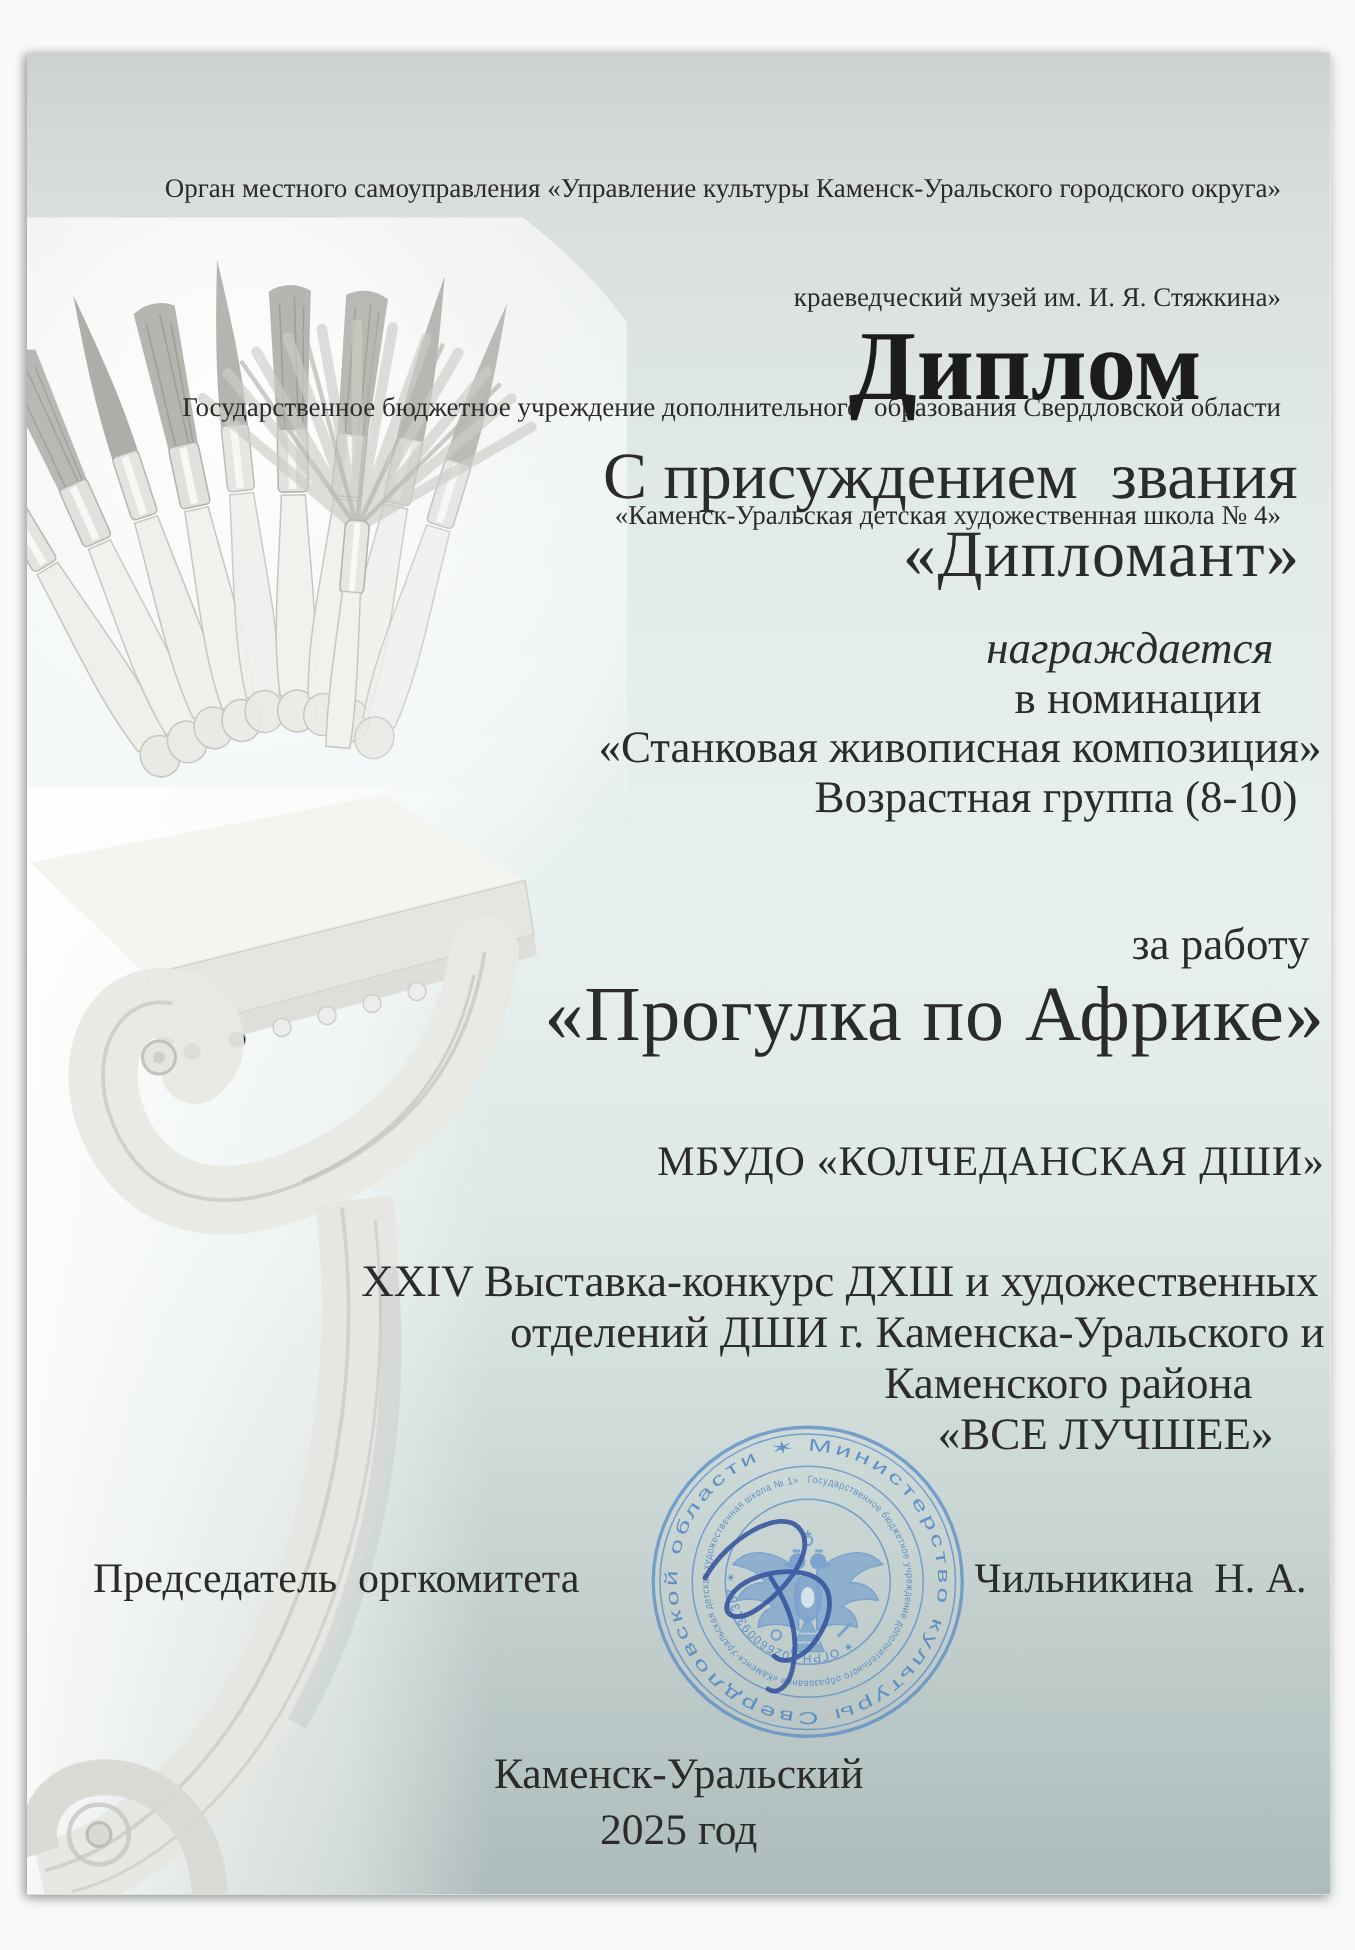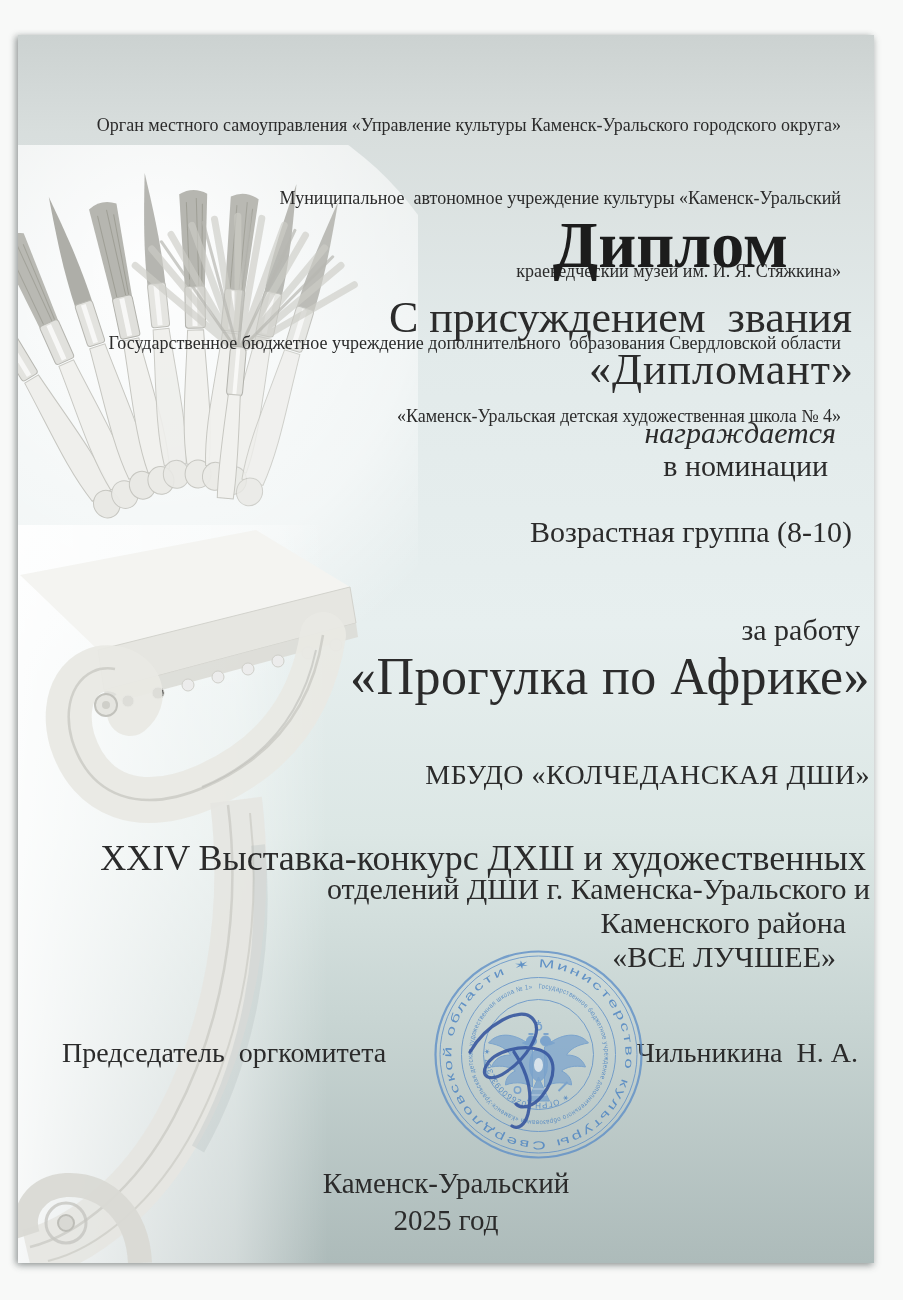--- a/index.html
+++ b/index.html
@@ -8,20 +8,21 @@
     background:#f8f9f8;
     font-family:"Liberation Serif", serif;
   }
   .paper{
     position:absolute;left:18px;top:35px;width:856px;height:1228px;
     background:linear-gradient(180deg,
       #ccd2d1 0%,#d8dedd 8%,#e2eaea 25%,#e7efef 48%,
       #dce7e5 65%,#c8d5d3 80%,#adbbba 100%);
     box-shadow:-3px 1px 6px rgba(60,70,70,.35), 0 3px 7px rgba(60,70,70,.3);
     overflow:hidden;
+    padding-left:13px;
   }
   .hdr{
     position:absolute;top:30px;left:0;right:33px;text-align:right;
     font-size:18px;line-height:24.2px;color:#2b2b2b;white-space:pre;
   }
   .line{
     position:absolute;line-height:1.14;color:#2b2b2b;white-space:pre;text-align:right;
   }
   .b{font-weight:bold;color:#1c1c1c;}
   .ctr{left:0;right:0;text-align:center;}
@@ -106,41 +107,41 @@
     <path d="M232,668 C244,775 226,890 176,984 C138,1056 80,1104 30,1116" stroke="#c2c2bc" stroke-width="2" fill="none" opacity=".55"></path>
     <path d="M240,700 C250,800 232,912 180,1004" stroke="#b4bebc" stroke-width="14" fill="none" opacity=".3"></path>
 
     <path d="M122,1118 C120,1070 88,1038 48,1040 C18,1042 2,1066 10,1090" stroke="#d9d9d4" stroke-width="24" fill="none" opacity=".95"></path>
     <circle cx="48" cy="1078" r="20" fill="none" stroke="#c6c6c0" stroke-width="3" opacity=".8"></circle>
     <circle cx="48" cy="1078" r="8" fill="#d9d9d4" stroke="#bdbdb7" stroke-width="2"></circle>
   </svg>
 
   <div class="hdr">
     <div>Орган местного самоуправления «Управление культуры Каменск-Уральского городского округа»</div>
-    <div>Муниципальное  автономное учреждение культуры «Каменск-Уральский</div>
     <div>краеведческий музей им. И. Я. Стяжкина»</div>
     <div>Государственное бюджетное учреждение дополнительного  образования Свердловской области</div>
     <div>«Каменск-Уральская детская художественная школа № 4»</div>
   </div>
 
   <div class="line" style="top:258px;right:22px;font-size:44px;">С присуждением  звания</div>
   <div class="line b" style="top:172px;right:86px;font-size:66px;">Диплом</div>
   <div class="line" style="top:310px;right:20px;font-size:44px;letter-spacing:1px;">«Дипломант»</div>
 
   <div class="line" style="top:381px;right:38px;font-size:30px;font-style:italic;">награждается</div>
   <div class="line" style="top:414px;right:46px;font-size:30px;">в номинации</div>
+  <div class="line" style="top:447px;right:6px;font-size:30px;">«Станковая живописная композиция»</div>
   <div class="line" style="top:480px;right:22px;font-size:30px;">Возрастная группа (8-10)</div>
 
   <div class="line" style="top:578px;right:14px;font-size:30px;">за работу</div>
   <div class="line" style="top:612px;right:4px;font-size:52px;letter-spacing:.5px;margin-left:48px;">«Прогулка по Африке»</div>
   <div class="line" style="top:724px;right:4px;font-size:28px;letter-spacing:.5px;">МБУДО «КОЛЧЕДАНСКАЯ ДШИ»</div>
 
-  <div class="line" style="top:803px;right:8px;font-size:36px;">XXIV Выставка-конкурс ДХШ и художественных</div>
+  <div class="line" style="top:803px;right:8px;font-size:30px;">XXIV Выставка-конкурс ДХШ и художественных</div>
   <div class="line" style="top:837px;right:4px;font-size:30px;">отделений ДШИ г. Каменска-Уральского и</div>
-  <div class="line" style="top:871px;right:28px;font-size:30px;">Каменского района</div>
+  <div class="line" style="top:871px;right:52px;font-size:30px;">Каменского района</div>
   <div class="line" style="top:905px;right:38px;font-size:30px;">«ВСЕ ЛУЧШЕЕ»</div>
 
   <div class="line" style="top:1002px;right:16px;font-size:28px;">Чильникина  Н. А.</div>
   <div class="line" style="top:1002px;left:44px;right:auto;text-align:left;font-size:28px;">Председатель  оргкомитета</div>
 
   <svg class="stamp-svg" viewBox="0 0 245 245">
     <defs>
       <path id="ringOuterPath" d="M122.5,35.5 A87,87 0 1 1 122.4,35.5" fill="none"></path>
       <path id="ringInnerPath" d="M122.5,56.5 A66,66 0 1 1 122.4,56.5" fill="none"></path>
       <path id="ogrnPath" d="M122.5,74 A48.5,48.5 0 1 1 122.4,74" fill="none"></path>

